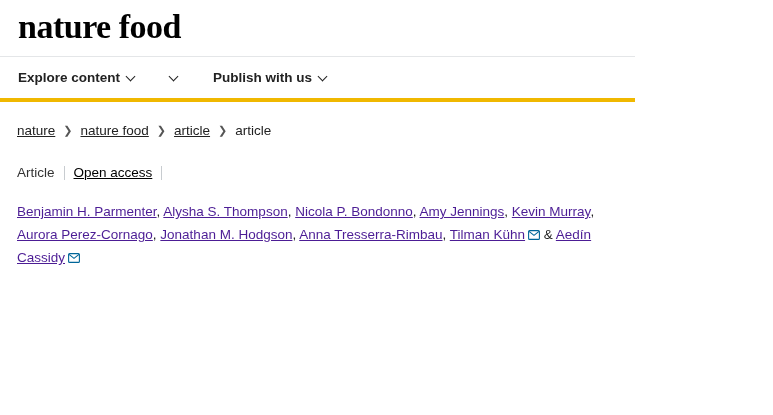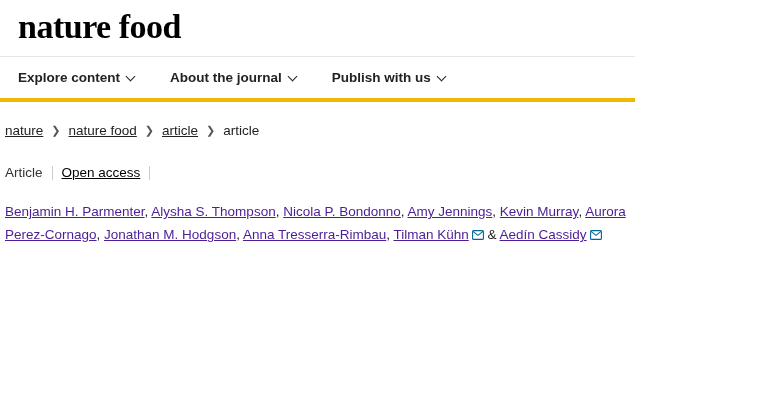--- a/index.html
+++ b/index.html
@@ -70,21 +70,21 @@
     top: 0;
     width: 6px;
     height: 6px;
     border-right: 1.6px solid #222;
     border-bottom: 1.6px solid #222;
     transform: rotate(45deg);
   }
 
   
   .content {
-    padding: 0 5px;
+    padding: 0 17px;
   }
   .breadcrumb {
     display: flex;
     align-items: center;
     gap: 8px;
     font-size: 13.5px;
     padding-top: 21px;
     color: #222;
   }
   .breadcrumb a {
@@ -169,21 +169,20 @@
   <div class="masthead">
     <span class="brand">nature food</span>
   </div>
 
   <div class="navbar">
     <div class="nav-item">
       <span>Explore content</span>
       <span class="chev"></span>
     </div>
     <div class="nav-item">
-      <span>About the journal</span>
       <span class="chev"></span>
     </div>
     <div class="nav-item">
       <span>Publish with us</span>
       <span class="chev"></span>
     </div>
   </div>
 
   <div class="content">
 

